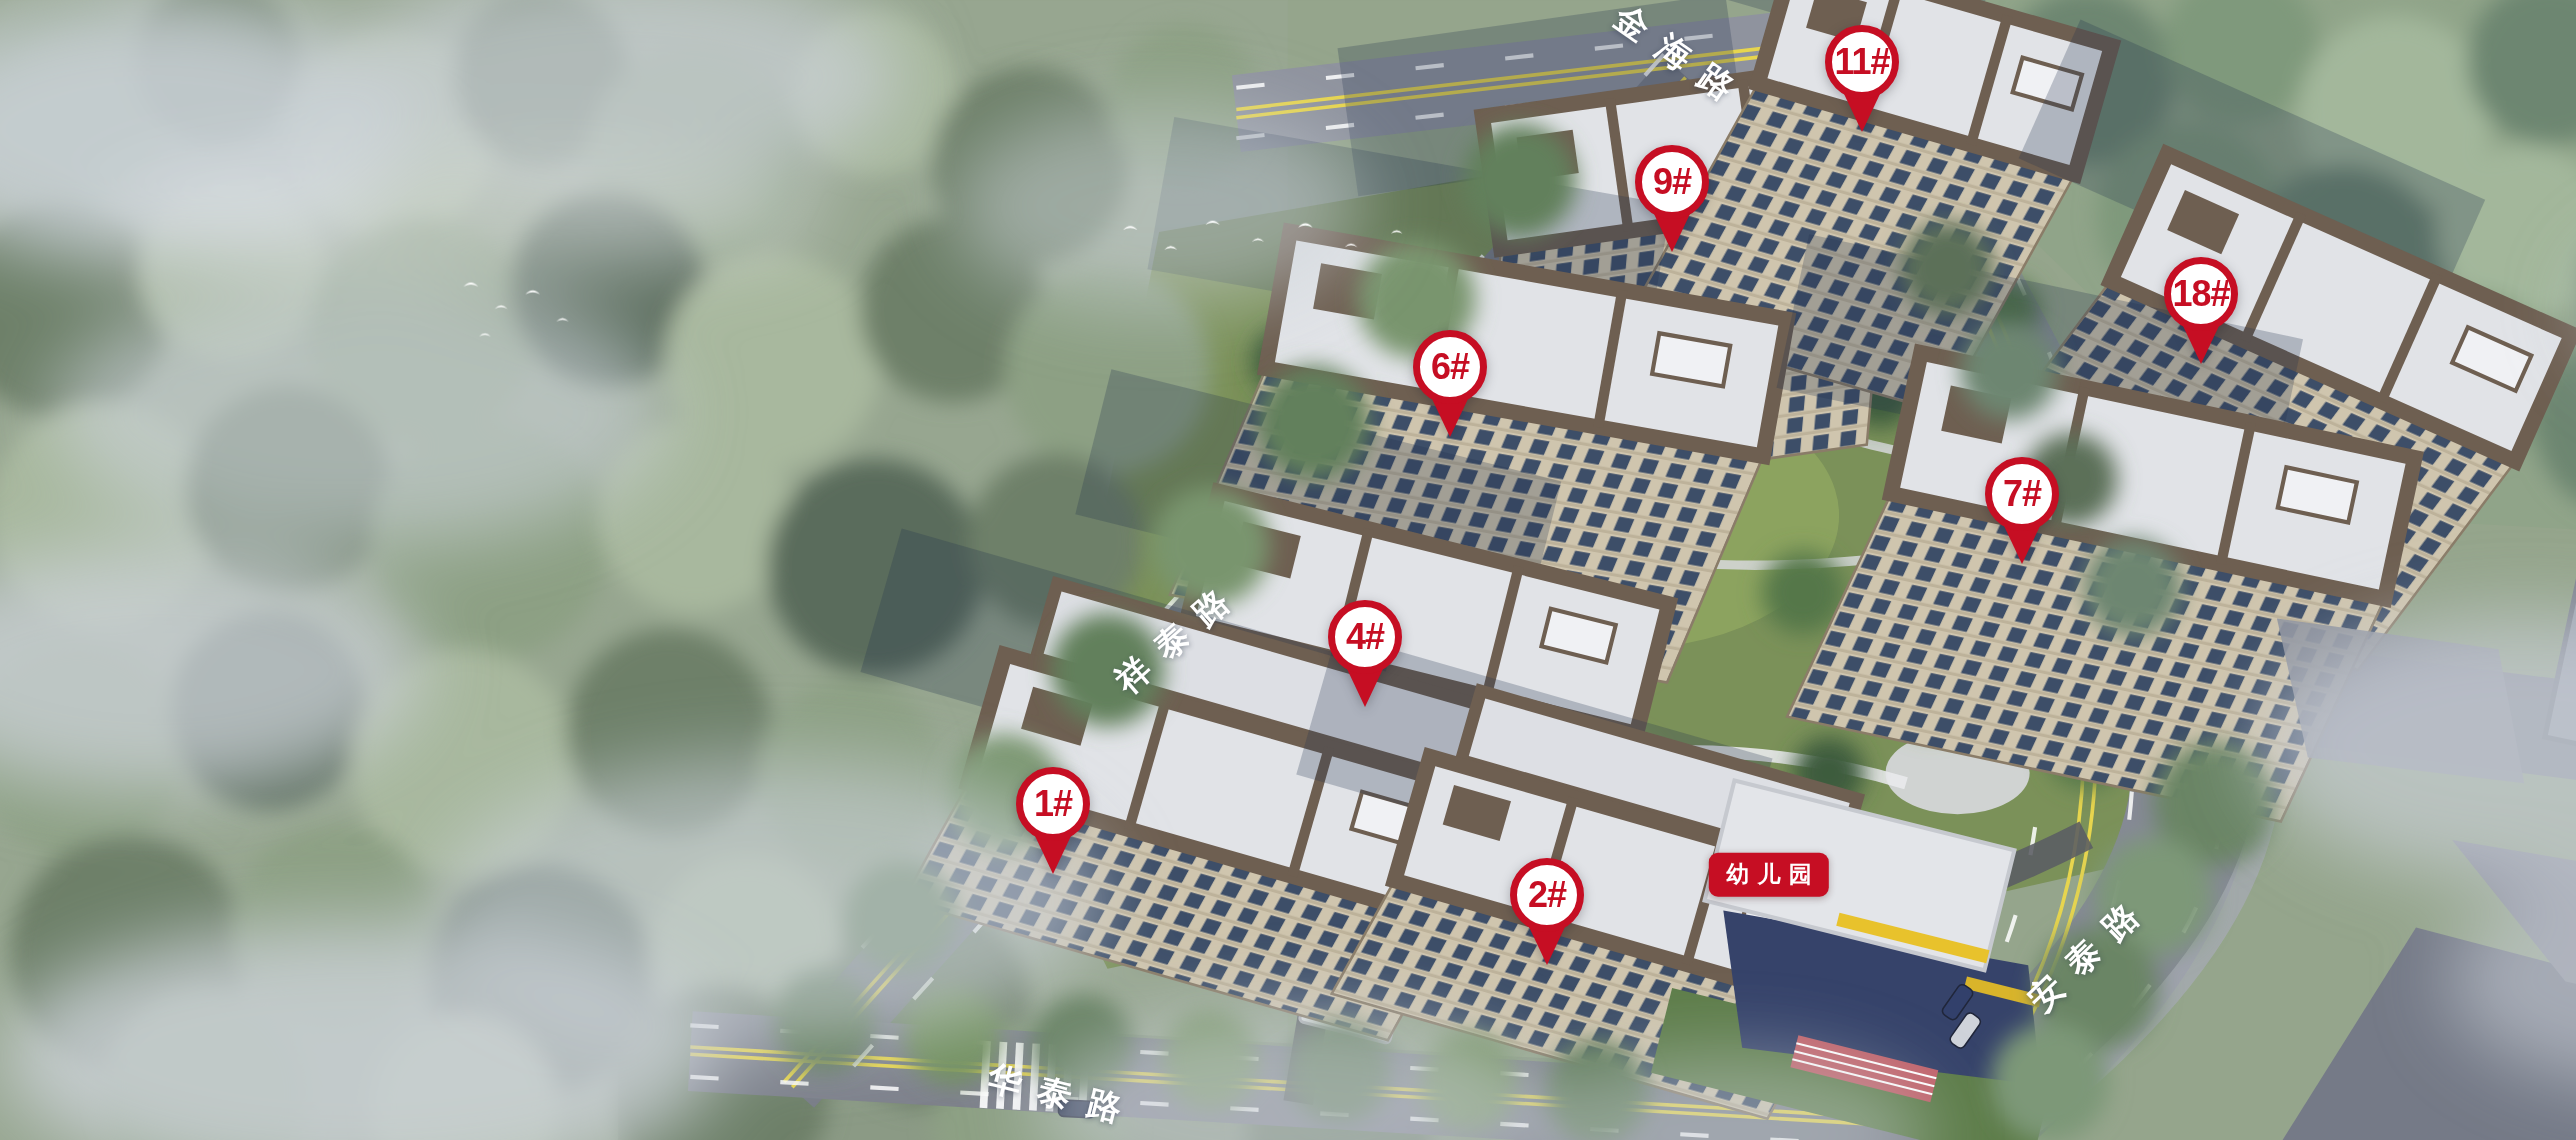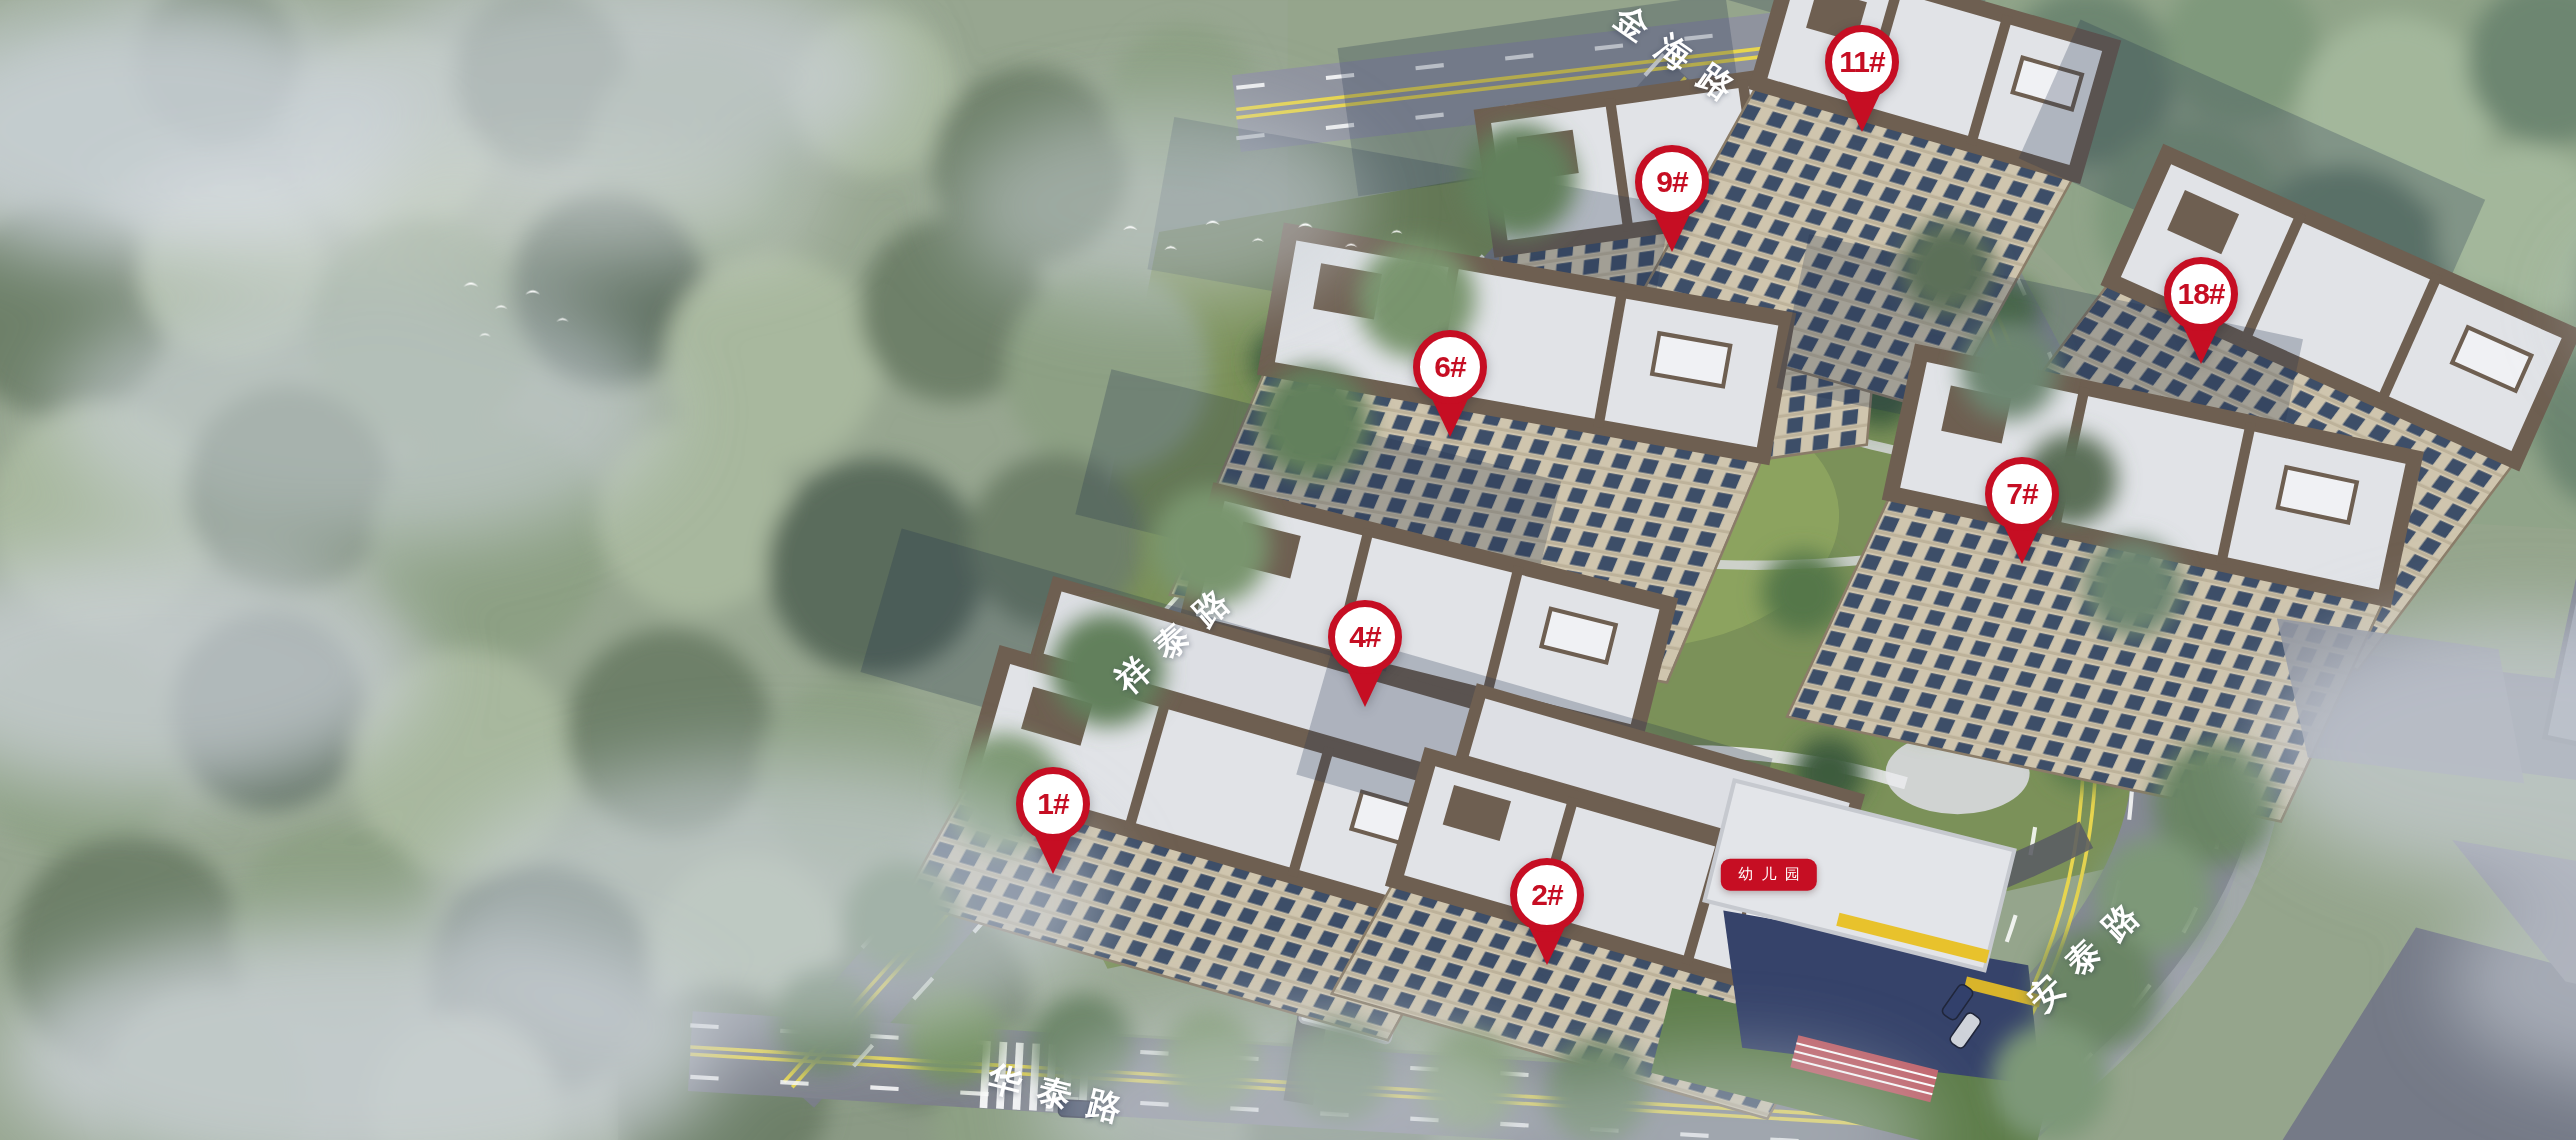--- a/index.html
+++ b/index.html
@@ -32,34 +32,34 @@
   .rbox2   { fill:#f0f1f4; stroke:#6e5f51; stroke-width:8; }
 
   .car { stroke:#20263a; stroke-width:3; rx:10; }
 
   
   .overlay { position:absolute; left:0; top:0; width:100%; height:100%; }
   .road-label { position:absolute; color:var(--white); font-weight:700; font-size:34px;
                 letter-spacing:17.5px; white-space:nowrap;
                 text-shadow:0 1.5px 5.2px rgba(40,50,70,.45); transform:translate(-50%,-50%); }
   .kg-badge { position:absolute; transform:translate(-50%,-50%); background:var(--accent);
-              color:var(--white); font-weight:400; font-size:15px; letter-spacing:8.2px;
+              color:var(--white); font-weight:700; font-size:23px; letter-spacing:8.2px;
               padding:6.2px 9.3px 7.2px 17.5px; border-radius:9.3px; white-space:nowrap;
               box-shadow:0 2.1px 7.2px rgba(60,20,20,.3);text-align:center; }
 
   
   .pin { position:absolute; width:74px; height:110px; margin-top:17.5px;
          transform:translate(-50%,-50%); filter:drop-shadow(0 3.1px 5.2px rgba(30,30,40,.3)); }
   .pin-tail { position:absolute; top:52px; left:11.3px; width:0; height:0;
               border-left:26px solid transparent; border-right:26px solid transparent;
               border-top:55px solid var(--accent); }
   .pin-head { position:absolute; top:0; left:0; width:74px; height:74px; border-radius:50%;
               background:var(--white); border:7.7px solid var(--accent);
               display:flex; align-items:center; justify-content:center; }
-  .pin-label { color:var(--accent); font-weight:700; font-size:30px; letter-spacing:-1px; }
+  .pin-label { color:var(--accent); font-weight:700; font-size:36px; letter-spacing:-1px; }
 </style>
 </head>
 <body>
 
 <div class="stage">
 
 <svg width="2789" height="1141" viewBox="0 0 5414 2214">
   <defs>
     <filter id="soft" x="-20%" y="-20%" width="140%" height="140%">
           <feGaussianBlur stdDeviation="22"></feGaussianBlur>

